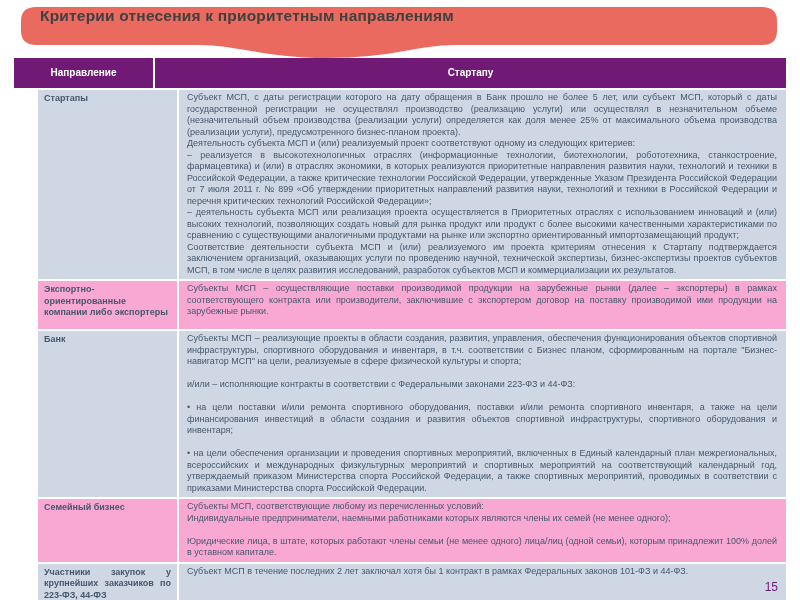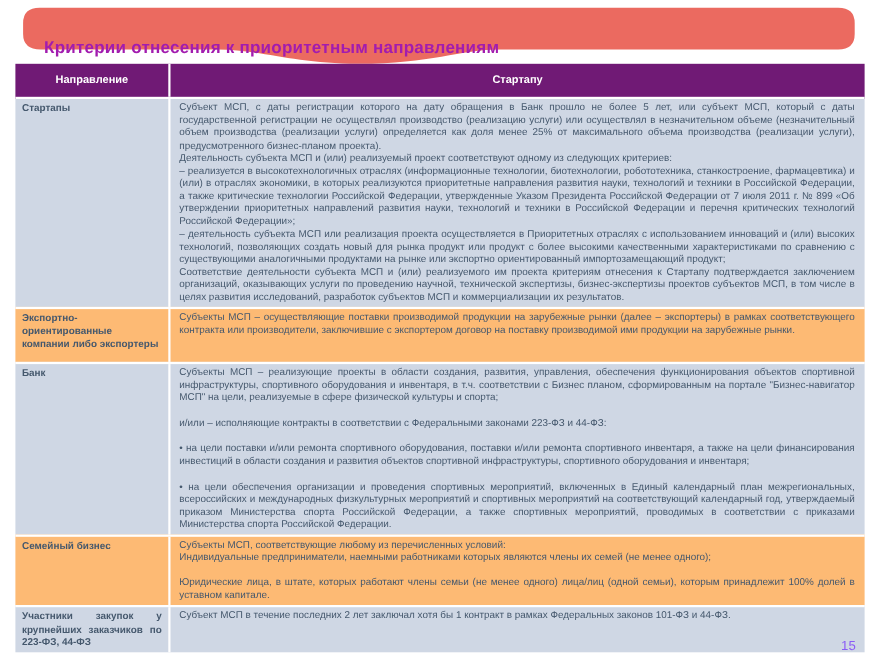--- a/index.html
+++ b/index.html
@@ -7,53 +7,53 @@
     width:800px;height:600px;position:relative;overflow:hidden;
     background:#ffffff;
     font-family:"Liberation Sans","DejaVu Sans",sans-serif;
   }
   .slide{position:absolute;inset:0;}
 
   
   .banner{position:absolute;left:20px;top:6px;width:758px;height:54px;}
   .banner-svg{position:absolute;left:0;top:0;width:758px;height:54px;display:block;}
   .banner-title{
-    position:absolute;left:20px;top:29px;width:700px;
-    color:#a21caf;font-size:15.5px;font-weight:bold;letter-spacing:.2px;
+    position:absolute;left:20px;top:1px;width:700px;
+    color:#404040;font-size:15.5px;font-weight:bold;letter-spacing:.2px;
   }
 
   
   .table{
     position:absolute;left:14px;top:58px;width:772px;
     color:#45586D;font-size:9px;line-height:11.5px;
   }
   .t-header{display:flex;background:#701a75;color:#ffffff;font-weight:bold;
     font-size:10px;height:30px;border-bottom:2px solid #ffffff;}
   .th{display:flex;align-items:center;justify-content:center;box-sizing:border-box;}
   .th-dir{width:141px;border-right:2px solid #ffffff;}
   .th-crit{flex:1;}
 
-  .t-row{display:flex;}
+  .t-row{display:flex;margin-left:24px;}
   .t-row + .t-row{border-top:2px solid #ffffff;}
   .row-dark{background:#CFD7E4;}
-  .row-light{background:#fdba74;}
+  .row-light{background:#f9a8d4;}
   .td{box-sizing:border-box;white-space:pre-line;text-align:justify;}
   .td-dir{
     width:141px;border-right:2px solid #ffffff;
     font-weight:bold;padding:3px 6px 3px 6px;
   }
   .td-crit{flex:1;padding:2px 9px 3px 8px;}
   .row-exporters{min-height:48px;}
   .row-family{min-height:60px;}
   .row-procurement{min-height:30px;}
 
   
   .page-num{
     position:absolute;right:22px;bottom:6px;
-    color:#8b5cf6;font-size:12px;
+    color:#701a75;font-size:12px;
   }
 </style>
 </head>
 <body>
 
 <div class="slide">
 
   <div class="banner">
     <svg class="banner-svg" viewBox="0 0 758 54" preserveAspectRatio="none">
       <path d="M16,1 H742 Q757,1 757,15 V25 Q757,39 742,39 H435

